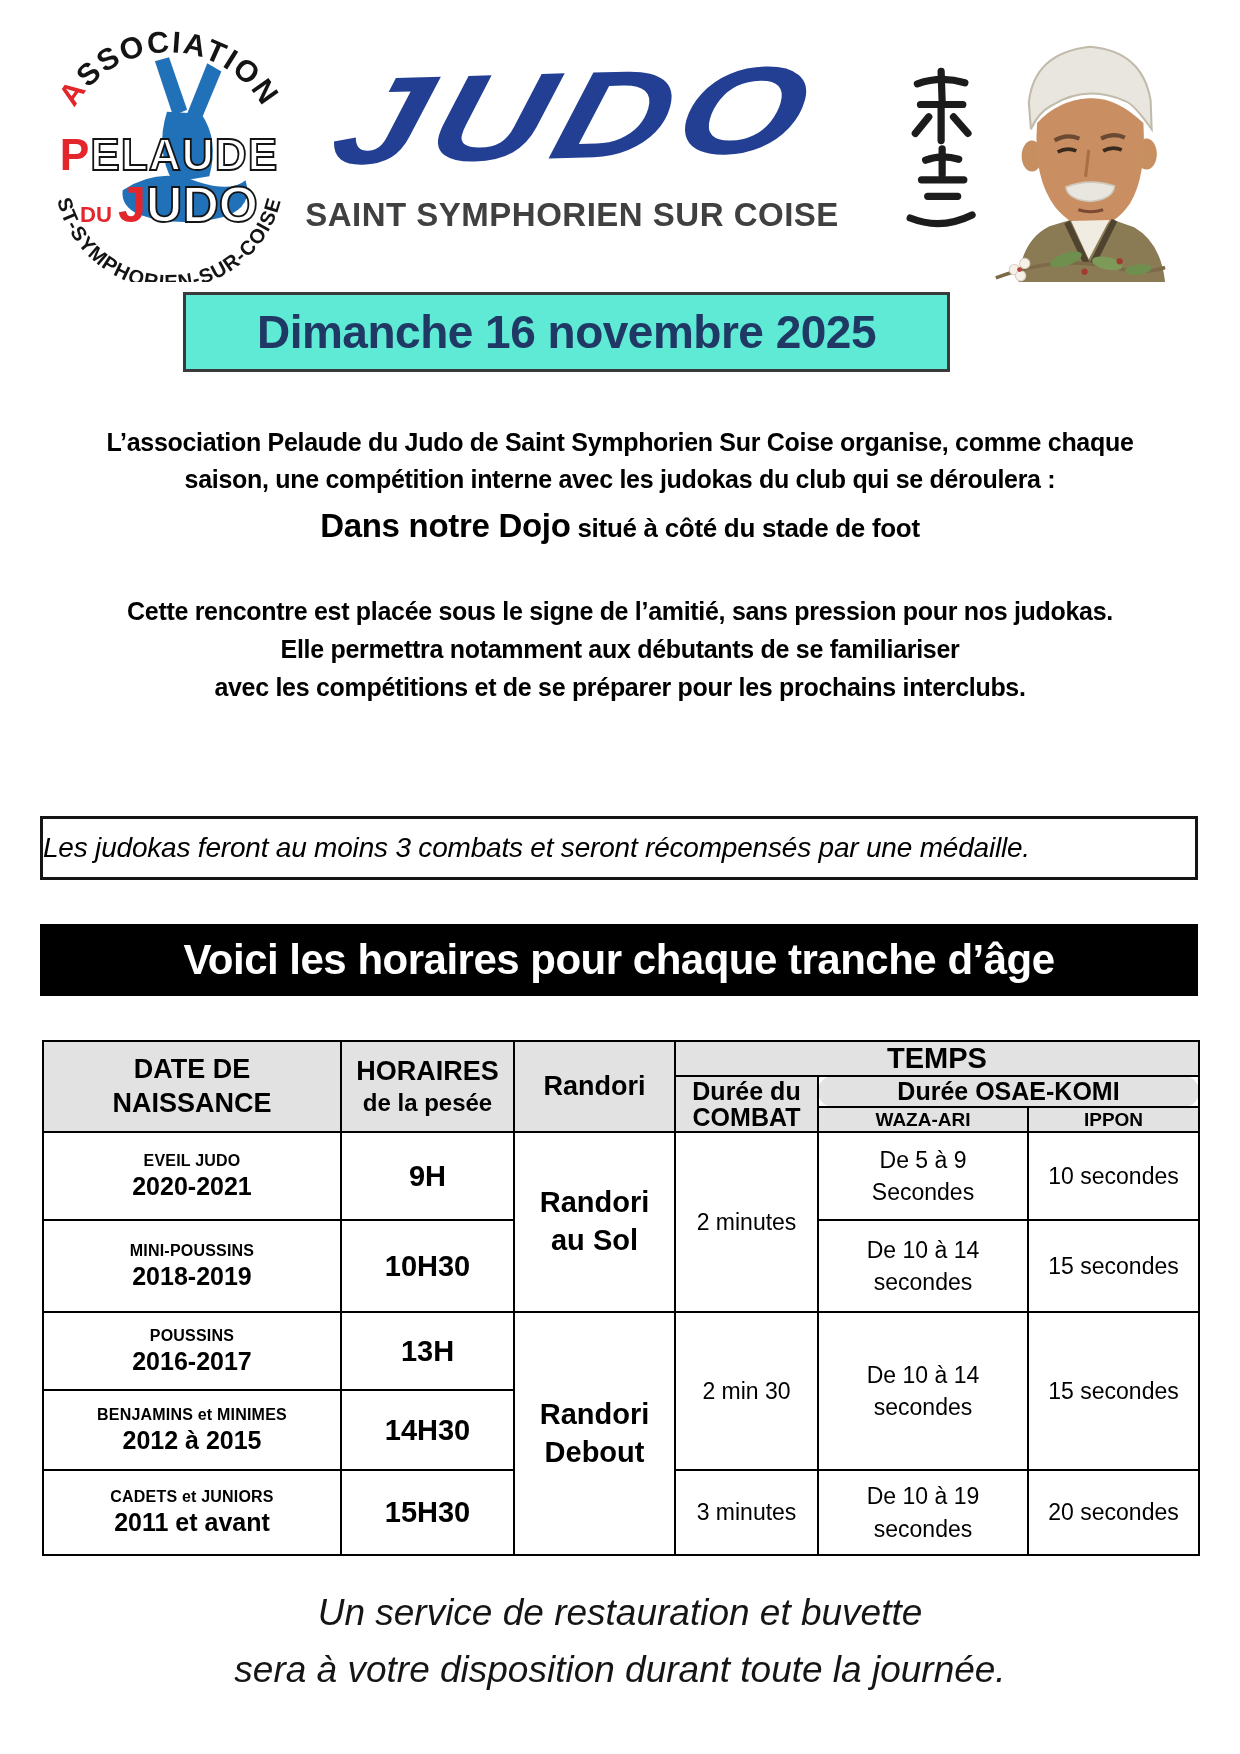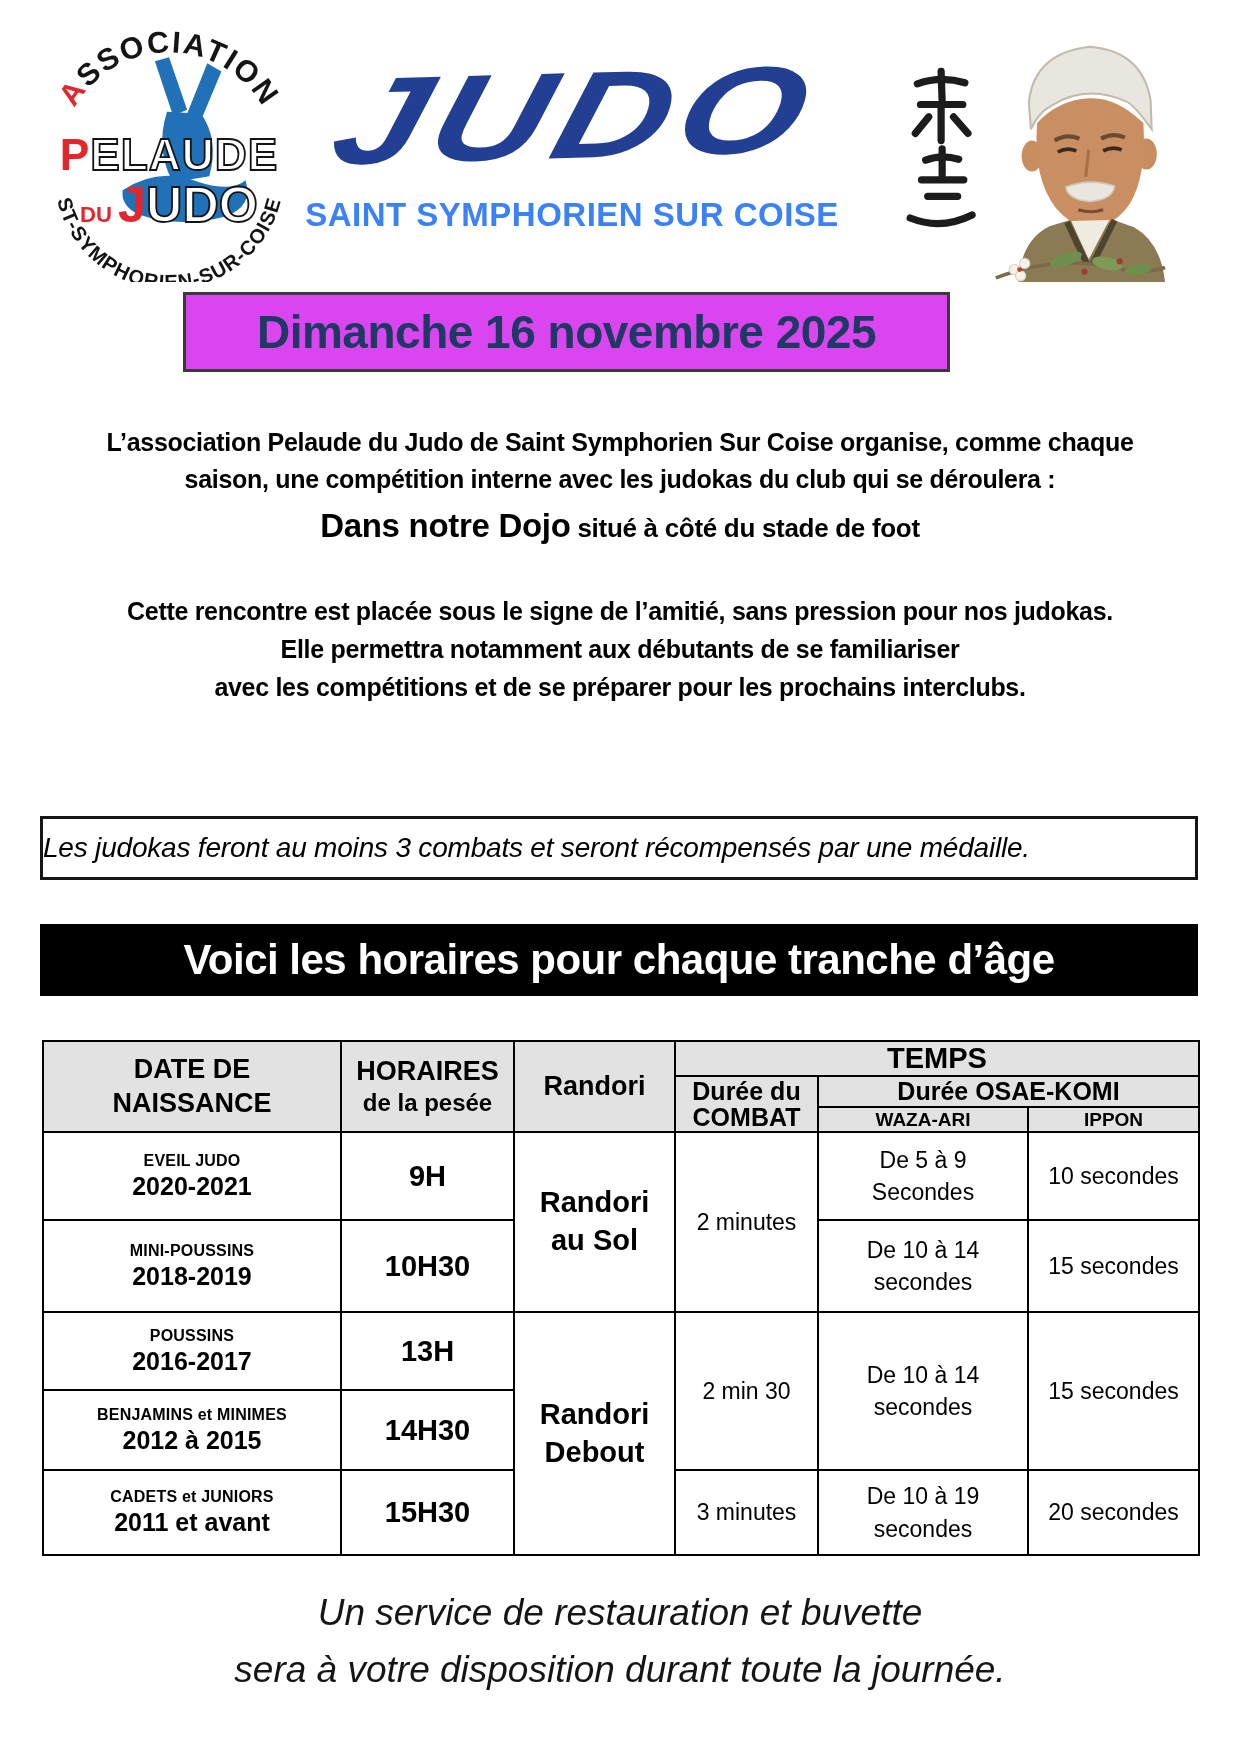--- a/index.html
+++ b/index.html
@@ -7,26 +7,26 @@
   .page{position:relative;width:1240px;height:1754px;background:#fff;}
 
   
   .assoc-logo{position:absolute;left:28px;top:26px;width:282px;height:256px;}
   .judo-wordmark-wrap{position:absolute;left:283px;top:34px;width:584px;height:162px;
       display:flex;align-items:center;justify-content:center;overflow:visible;}
   .judo-wordmark{font-size:124px;font-weight:700;font-style:italic;letter-spacing:6px;
       color:#223f93;transform:scaleX(1.28) skewX(-14deg) rotate(-2deg);transform-origin:center;
       white-space:nowrap;line-height:1;}
   .club-subtitle{position:absolute;left:280px;top:196px;width:584px;text-align:center;
-      font-size:33px;font-weight:700;color:#3b82f6;letter-spacing:.5px;}
+      font-size:33px;font-weight:700;color:#404040;letter-spacing:.5px;}
   .kano{position:absolute;left:862px;top:24px;width:344px;height:258px;}
 
   
   .date-banner{position:absolute;left:183px;top:292px;width:767px;height:80px;
-      background:#d946ef;border:3px solid #3a3a3a;box-sizing:border-box;
+      background:#5eead4;border:3px solid #3a3a3a;box-sizing:border-box;
       display:flex;align-items:center;justify-content:center;}
   .date-banner span{font-size:46px;font-weight:700;color:#1f3864;letter-spacing:-.5px;}
 
   
   .intro{position:absolute;left:0;top:424px;width:1240px;text-align:center;
       font-weight:700;font-size:25px;line-height:37px;letter-spacing:-.3px;}
   .dojo-line{margin-top:9px;}
   .dojo-strong{font-size:33px;font-weight:700;}
   .dojo-rest{font-size:26px;font-weight:700;}
   .friendly{position:absolute;left:0;top:592px;width:1240px;text-align:center;
@@ -45,21 +45,21 @@
   .sched{position:absolute;left:42px;top:1040px;border-collapse:collapse;table-layout:fixed;
       width:1156px;}
   .sched th,.sched td{border:2px solid #000;text-align:center;vertical-align:middle;padding:0;}
   .sched thead th{background:#e2e2e2;}
   .pre{white-space:pre-line;}
   .th-main{font-size:27px;font-weight:700;line-height:1.25;}
   .h-title{font-size:27px;font-weight:700;}
   .h-sub{font-size:24px;font-weight:700;}
   .th-temps{font-size:29px;font-weight:700;}
   .th-combat{font-size:25px;font-weight:700;line-height:26px;}
-  .th-osae{font-size:25px;font-weight:700;}
+  .th-osae{font-size:25px;font-weight:700;border-radius:15px;}
   .th-sub2{font-size:19px;font-weight:700;}
   .cat-small{font-size:16px;font-weight:600;letter-spacing:.2px;}
   .cat-years{font-size:25px;font-weight:700;margin-top:2px;}
   .time{font-size:29px;font-weight:700;}
   .randori-cell{font-size:29px;font-weight:700;line-height:1.3;}
   .val{font-size:23px;font-weight:400;line-height:1.4;}
 
   
   .footer-note{position:absolute;left:0;top:1584px;width:1240px;text-align:center;
       font-style:italic;font-size:37px;font-weight:500;line-height:1.55;color:#151515;}

